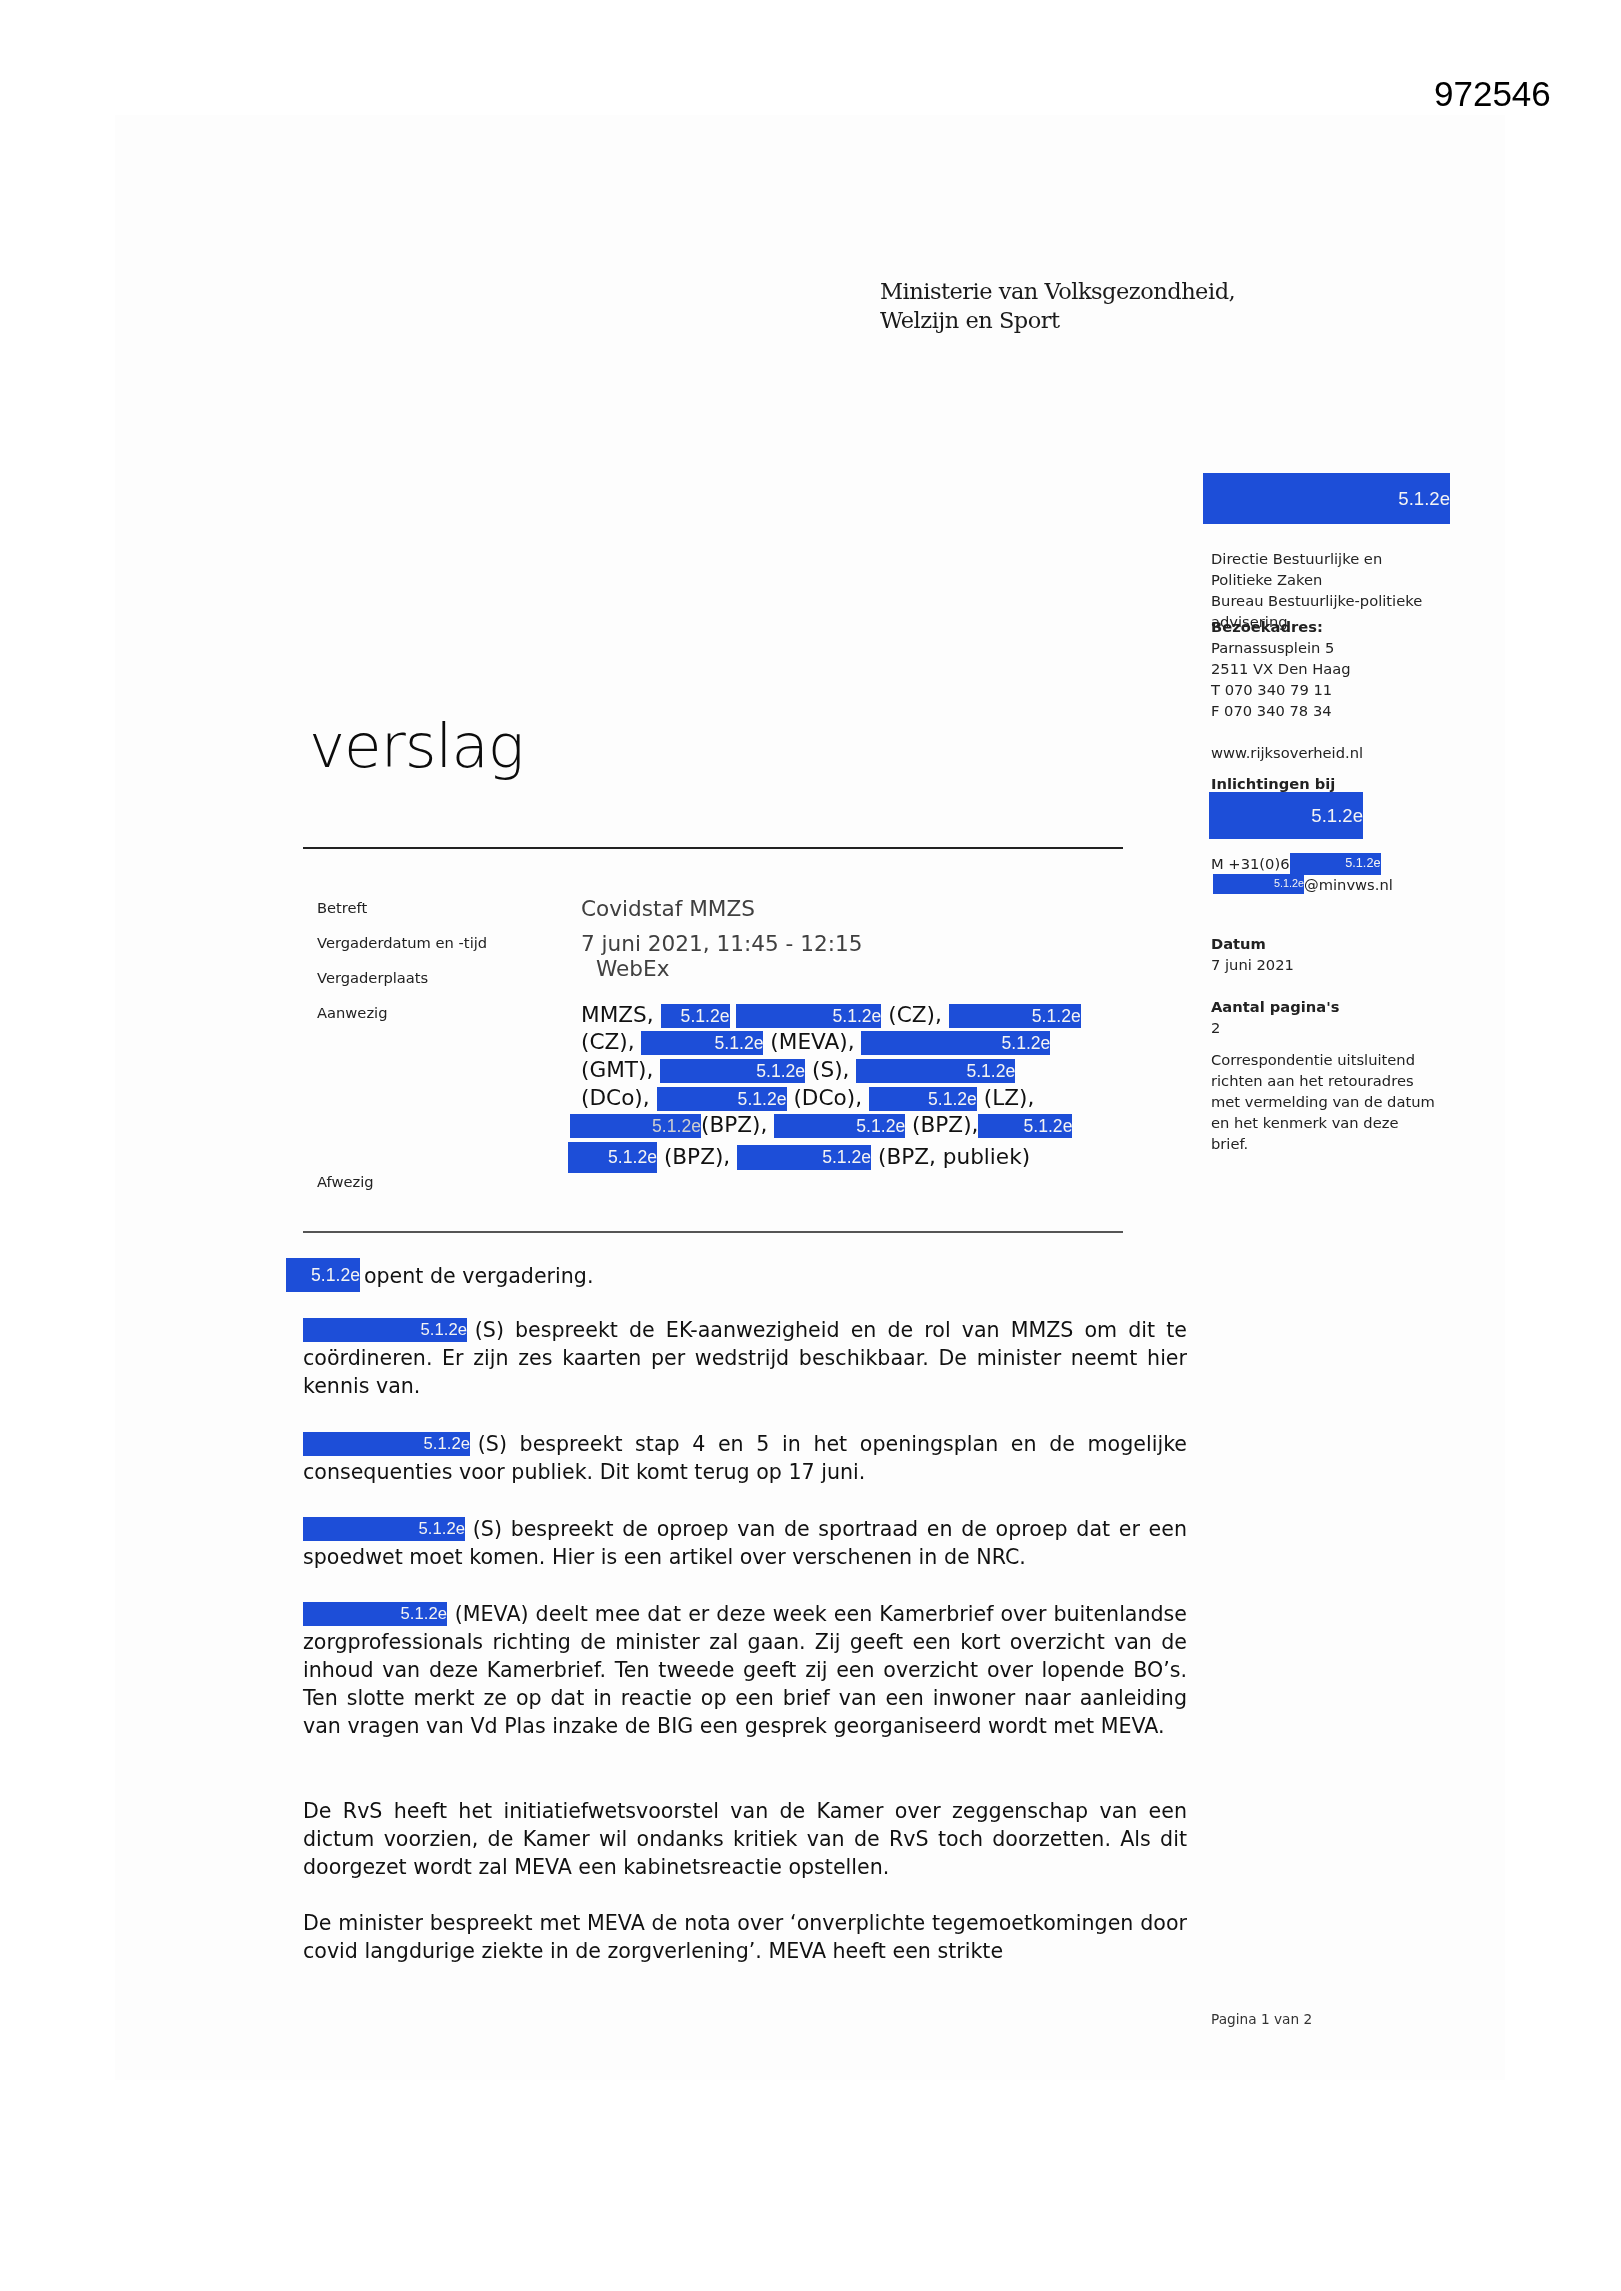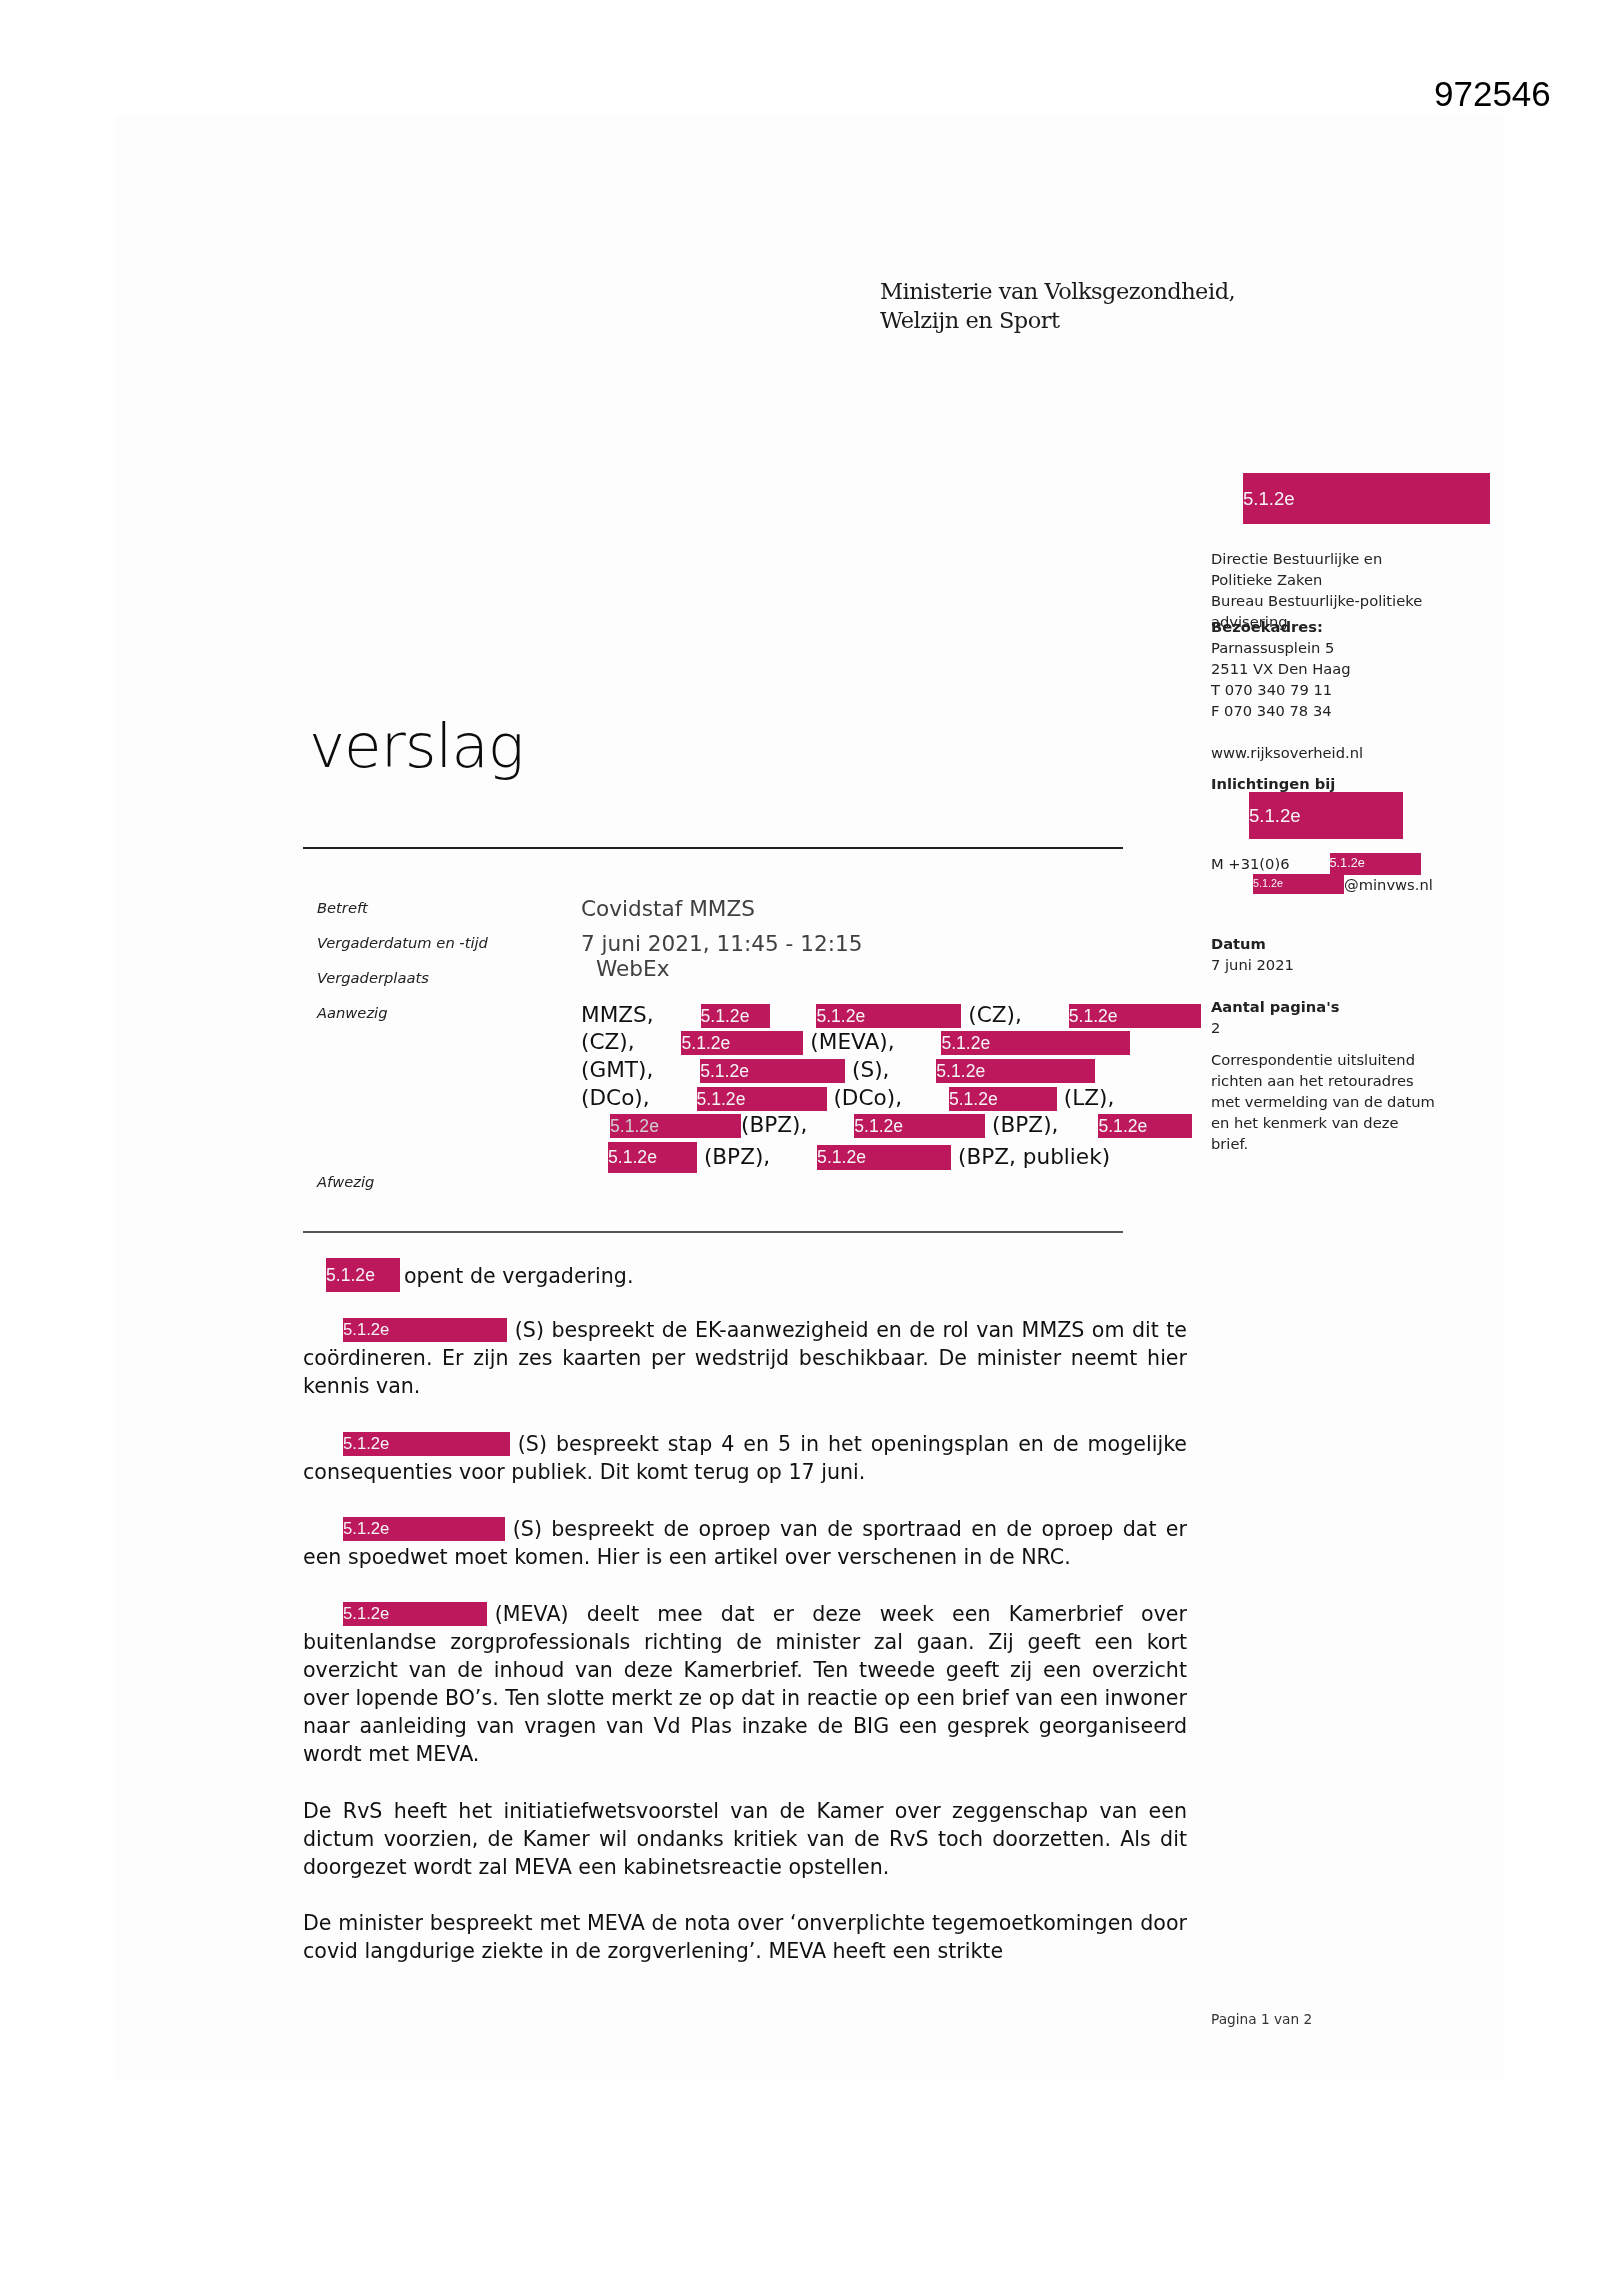--- a/index.html
+++ b/index.html
@@ -7,28 +7,28 @@
       width: 1621px; height: 2292px; position: relative; background: #ffffff;
       font-family: "DejaVu Sans", sans-serif; color: #111; overflow: hidden;
     }
     .scan-area { position: absolute; left: 115px; top: 115px; width: 1390px; height: 1965px; background: #fdfdfd; }
     .abs { position: absolute; }
     .doc-number { left: 1434px; top: 74px; font-family: "Liberation Sans", sans-serif; font-size: 35px; color: #000; }
     .ministry { left: 880px; top: 277px; font-family: "DejaVu Serif", serif; font-size: 22.5px; line-height: 29px; color: #1a1a1a; letter-spacing: -0.5px; }
     .title { left: 309px; top: 710px; font-family: "DejaVu Sans", sans-serif; font-size: 61px; letter-spacing: -1px; color: #0c0c0c; font-weight: 300; }
     .rule { left: 303px; width: 820px; height: 2px; background: #222; }
     .redact {
-      display: inline-block; background: #be185d; color: #f4f4f4;
-      font-family: "Liberation Sans", sans-serif; text-align: left; vertical-align: middle; margin-left: 40px;
+      display: inline-block; background: #1d4ed8; color: #f4f4f4;
+      font-family: "Liberation Sans", sans-serif; text-align: right; vertical-align: middle;
     }
     
     .side { left: 1211px; width: 284px; font-size: 14.7px; line-height: 21px; color: #222; }
     .side .bold { font-weight: bold; }
     
-    .meta-label { left: 317px; font-size: 14.7px; color: #222; font-style: italic; }
+    .meta-label { left: 317px; font-size: 14.7px; color: #222; }
     .meta-val { left: 581px; font-size: 21.6px; color: #404040; }
     .att-line { position: absolute; left: 568px; height: 27.4px; font-size: 21.6px; line-height: 27.4px; white-space: nowrap; }
     .att-line .redact { font-size: 17.6px; height: 24.5px; line-height: 24.5px; }
     
     .para { left: 303px; width: 884px; font-size: 20.6px; line-height: 28px; text-align: justify; color: #111; }
     .para .redact { font-size: 16.7px; height: 23.5px; line-height: 23.5px; vertical-align: 2px; margin-right: 7.8px; }
     .footer { left: 1211px; top: 2011px; font-size: 13.7px; color: #333; }
   </style>
 </head>
 <body>

